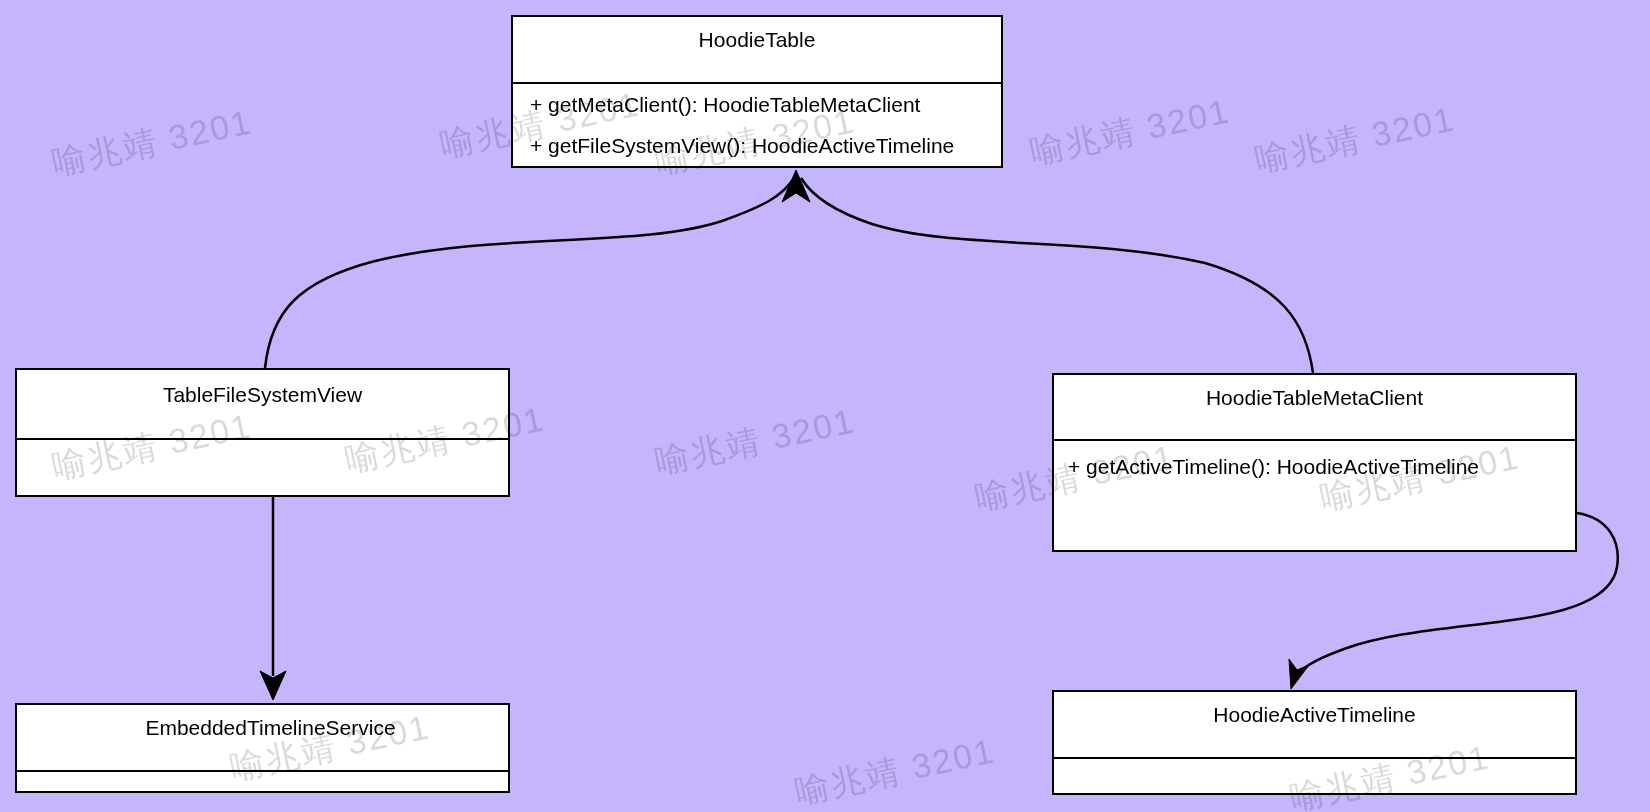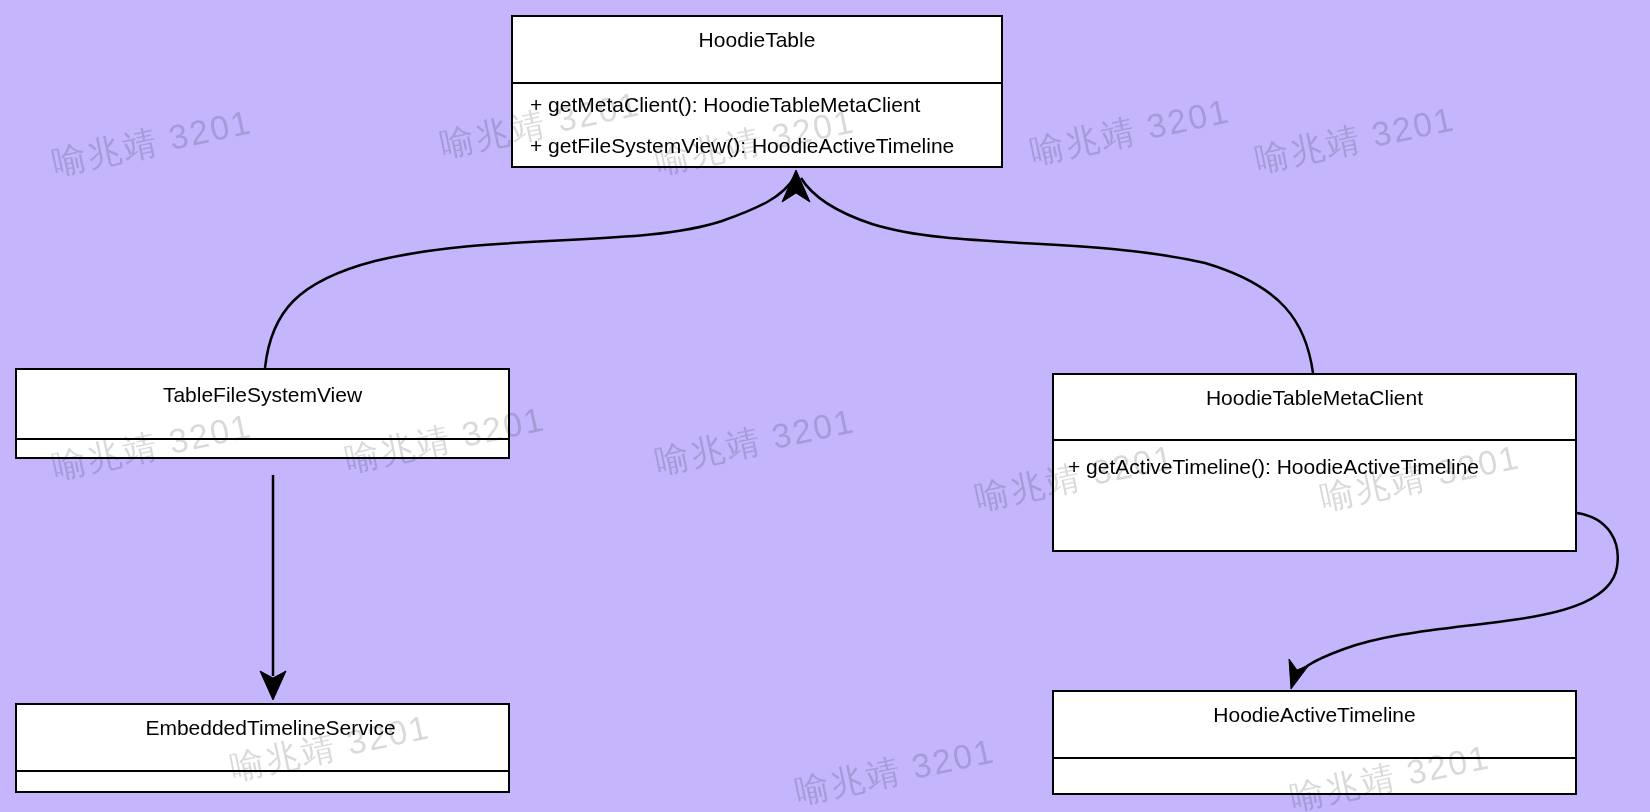--- a/index.html
+++ b/index.html
@@ -99,21 +99,21 @@
   </svg>
 
   <div class="uml" style="left:511px; top:15px; width:492px; height:153px;">
     <div class="uml-title" style="height:46px;">HoodieTable</div>
     <div class="uml-comp">
       <div class="uml-row">+ getMetaClient(): HoodieTableMetaClient</div>
       <div class="uml-row">+ getFileSystemView(): HoodieActiveTimeline</div>
     </div>
   </div>
 
-  <div class="uml" style="left:15px; top:368px; width:495px; height:91px;">
+  <div class="uml" style="left:15px; top:368px; width:495px; height:129px;">
     <div class="uml-title" style="height:49px;">TableFileSystemView</div>
     <div class="uml-comp"></div>
   </div>
 
   <div class="uml" style="left:1052px; top:373px; width:525px; height:179px;">
     <div class="uml-title" style="height:45px;">HoodieTableMetaClient</div>
     <div class="uml-comp" style="flex:0 0 52px;">
       <div class="uml-row slim" style="padding-left:14px;">+ getActiveTimeline(): HoodieActiveTimeline</div>
     </div>
   </div>

